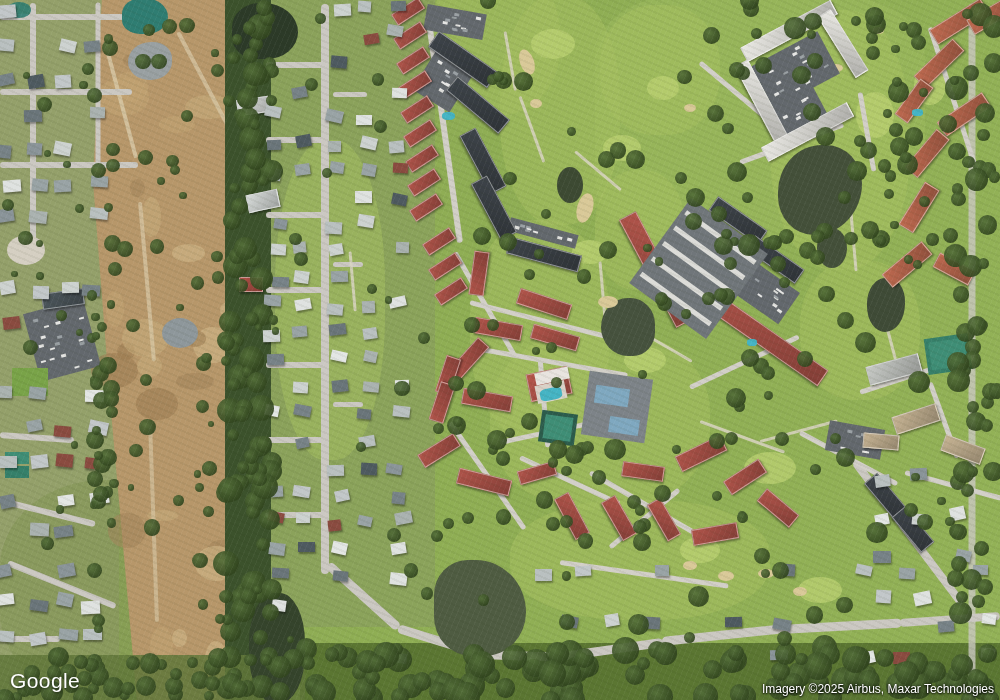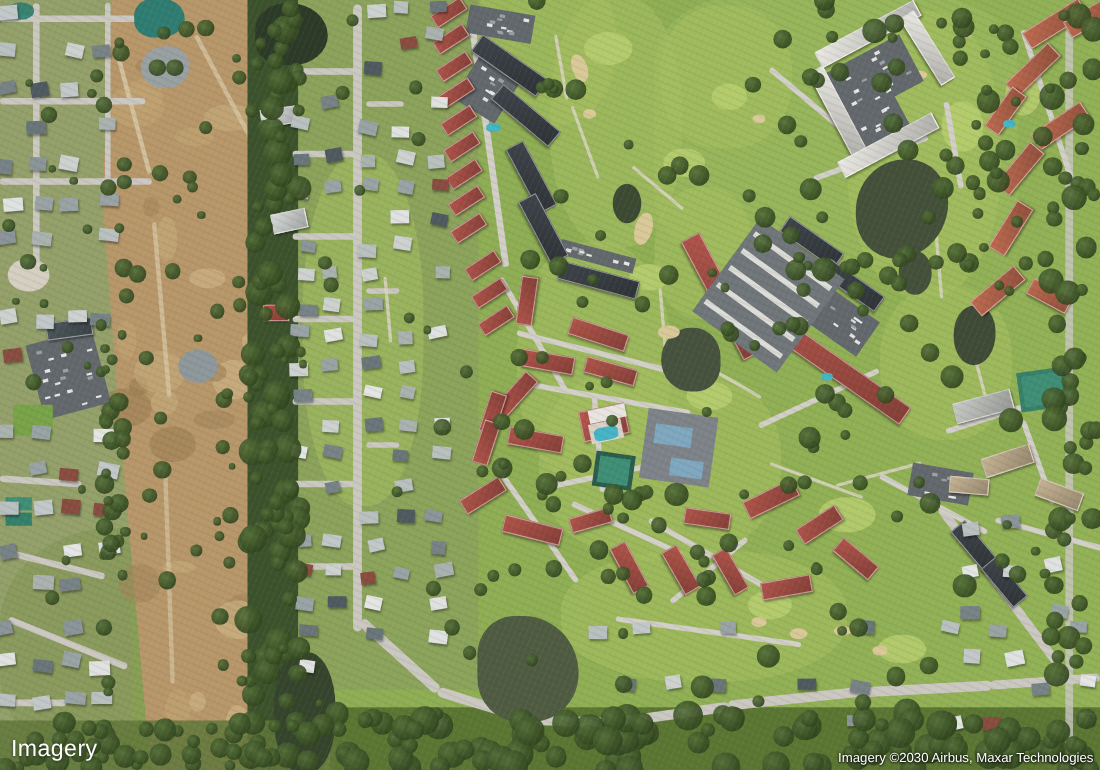--- a/index.html
+++ b/index.html
@@ -1098,15 +1098,15 @@
       <div class="f" style="left: 864.965px; top: 7.16928px; width: 18.7012px; height: 18.7012px; border-radius: 50%; background: radial-gradient(circle at 35% 35%, rgb(85, 112, 58), rgb(50, 70, 31) 72%); opacity: 0.92;"></div>
       <div class="f" style="left: 865.902px; top: 45.8071px; width: 14.4113px; height: 14.4113px; border-radius: 50%; background: radial-gradient(circle at 35% 35%, rgb(85, 112, 58), rgb(50, 70, 31) 72%); opacity: 0.92;"></div>
       <div class="f" style="left: 674.978px; top: 172.321px; width: 11.7917px; height: 11.7917px; border-radius: 50%; background: radial-gradient(circle at 35% 35%, rgb(85, 112, 58), rgb(50, 70, 31) 72%); opacity: 0.92;"></div>
       <div class="f" style="left: 811.484px; top: 229.612px; width: 13.558px; height: 13.558px; border-radius: 50%; background: radial-gradient(circle at 35% 35%, rgb(85, 112, 58), rgb(50, 70, 31) 72%); opacity: 0.92;"></div>
       <div class="f" style="left: 804.01px; top: 12.7193px; width: 17.5425px; height: 17.5425px; border-radius: 50%; background: radial-gradient(circle at 35% 35%, rgb(85, 112, 58), rgb(50, 70, 31) 72%); opacity: 0.92;"></div>
       <div class="f" style="left: 861.187px; top: 221.311px; width: 17.8643px; height: 17.8643px; border-radius: 50%; background: radial-gradient(circle at 35% 35%, rgb(85, 112, 58), rgb(50, 70, 31) 72%); opacity: 0.92;"></div>
       <div class="f" style="left: 703.145px; top: 27.4151px; width: 16.7099px; height: 16.7099px; border-radius: 50%; background: radial-gradient(circle at 35% 35%, rgb(85, 112, 58), rgb(50, 70, 31) 72%); opacity: 0.92;"></div>
       <div class="f" style="left: 926.282px; top: 233.37px; width: 12.3443px; height: 12.3443px; border-radius: 50%; background: radial-gradient(circle at 35% 35%, rgb(85, 112, 58), rgb(50, 70, 31) 72%); opacity: 0.92;"></div>
     </div>
   <div id="noise"></div>
-  <div id="wm">Imagery</div>
-  <div id="attr">Imagery ©2030 Airbus, Maxar Technologies</div>
+  <div id="wm">Google</div>
+  <div id="attr">Imagery ©2025 Airbus, Maxar Technologies</div>
 </div>
 
 </body></html>

